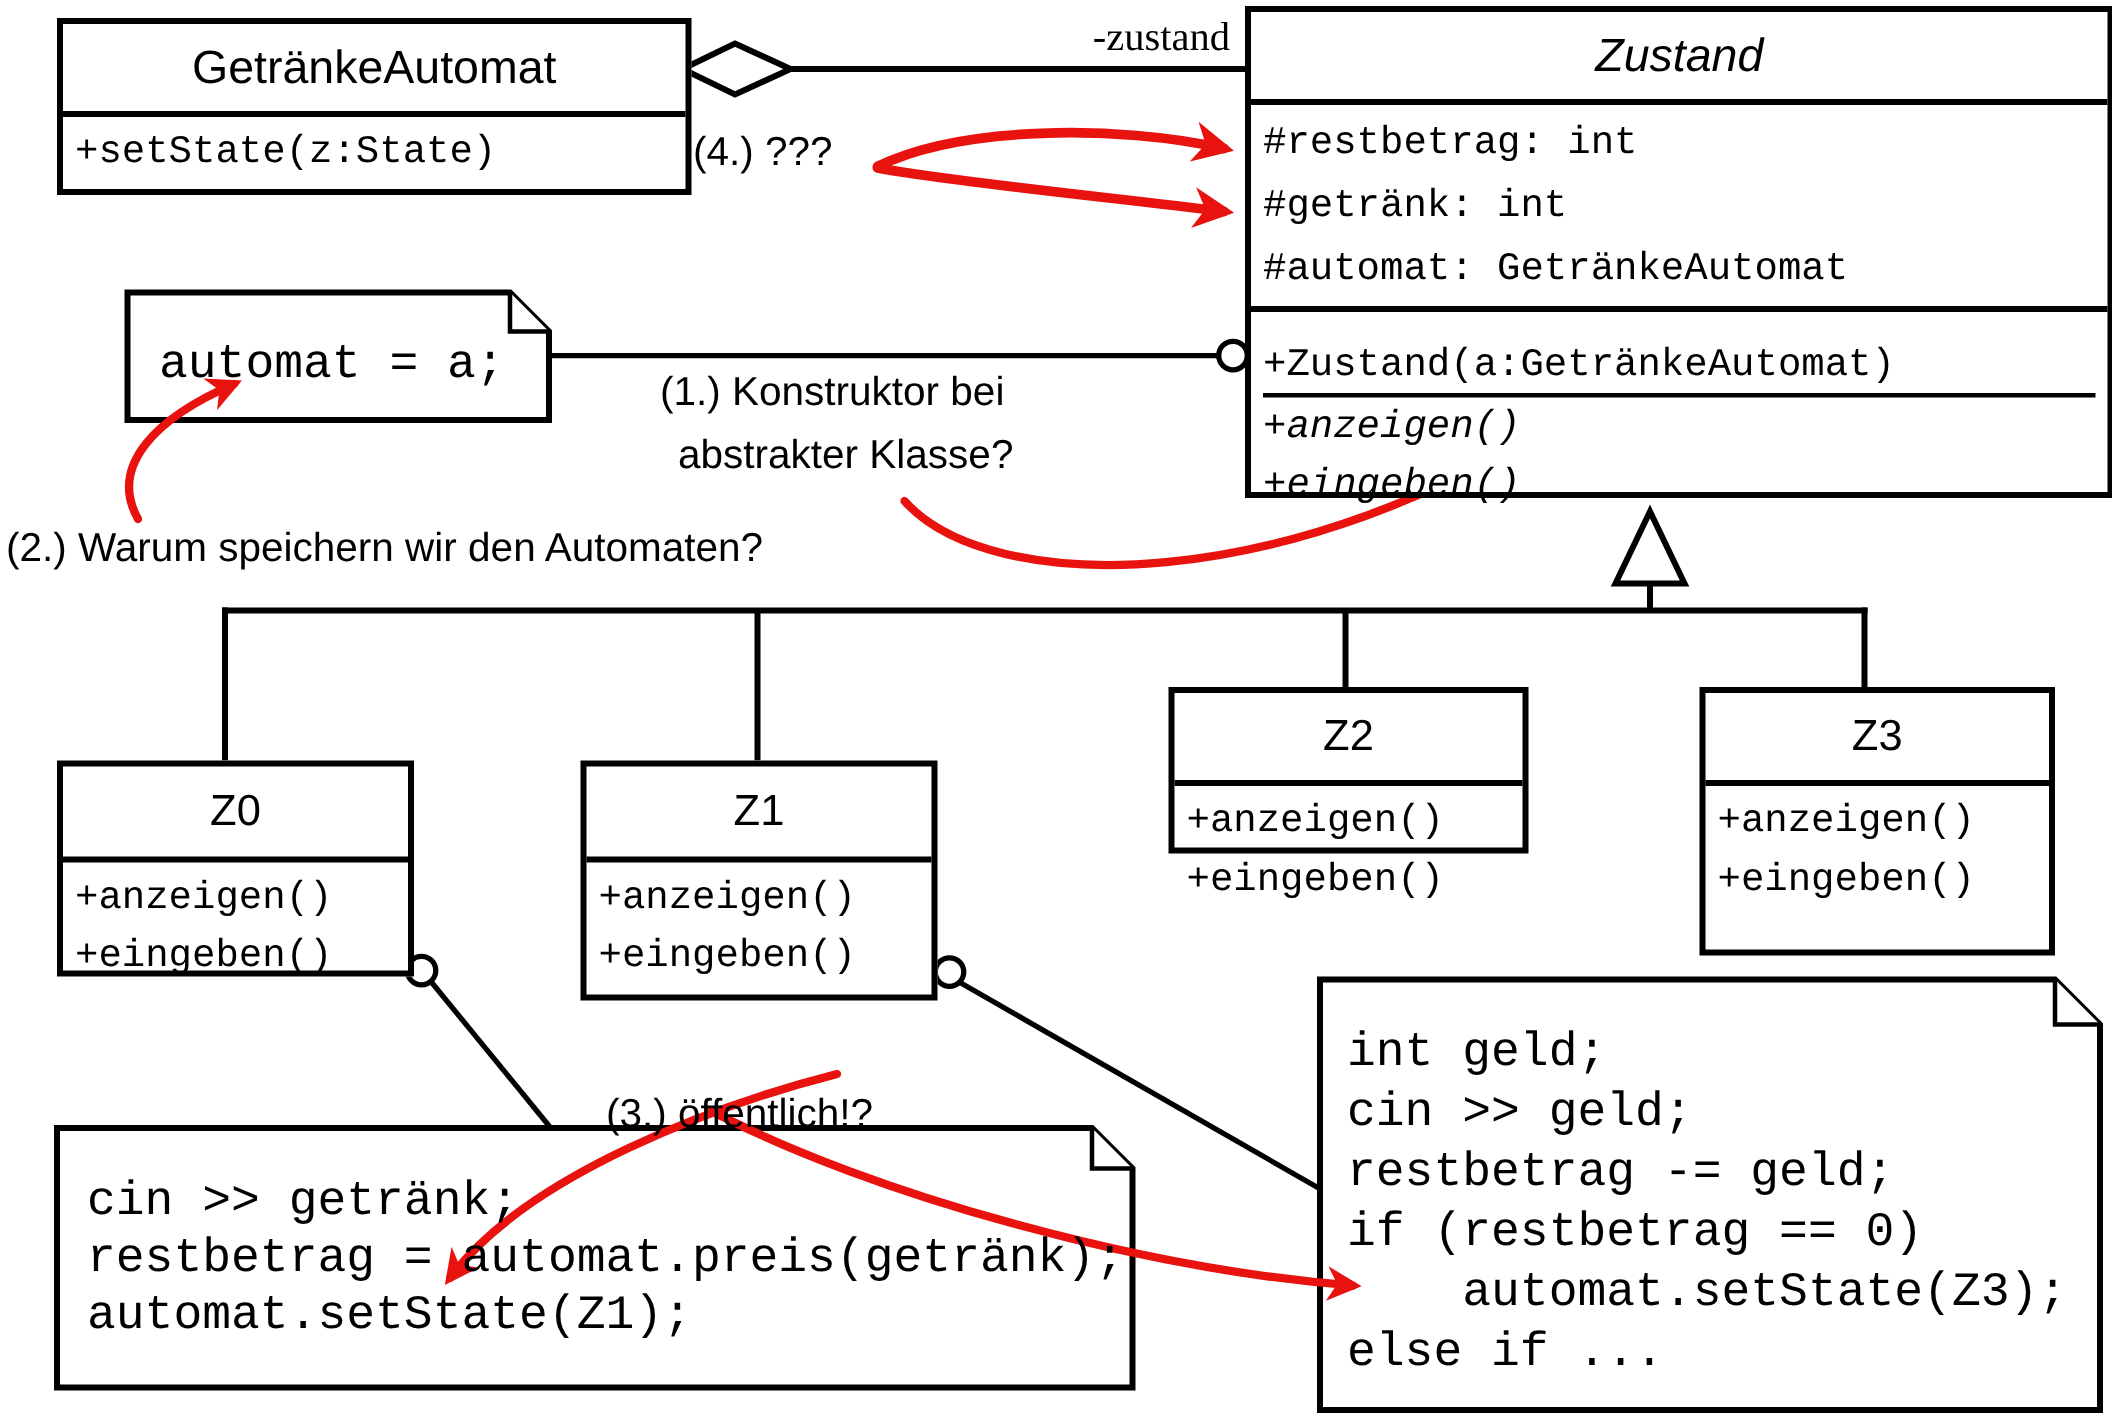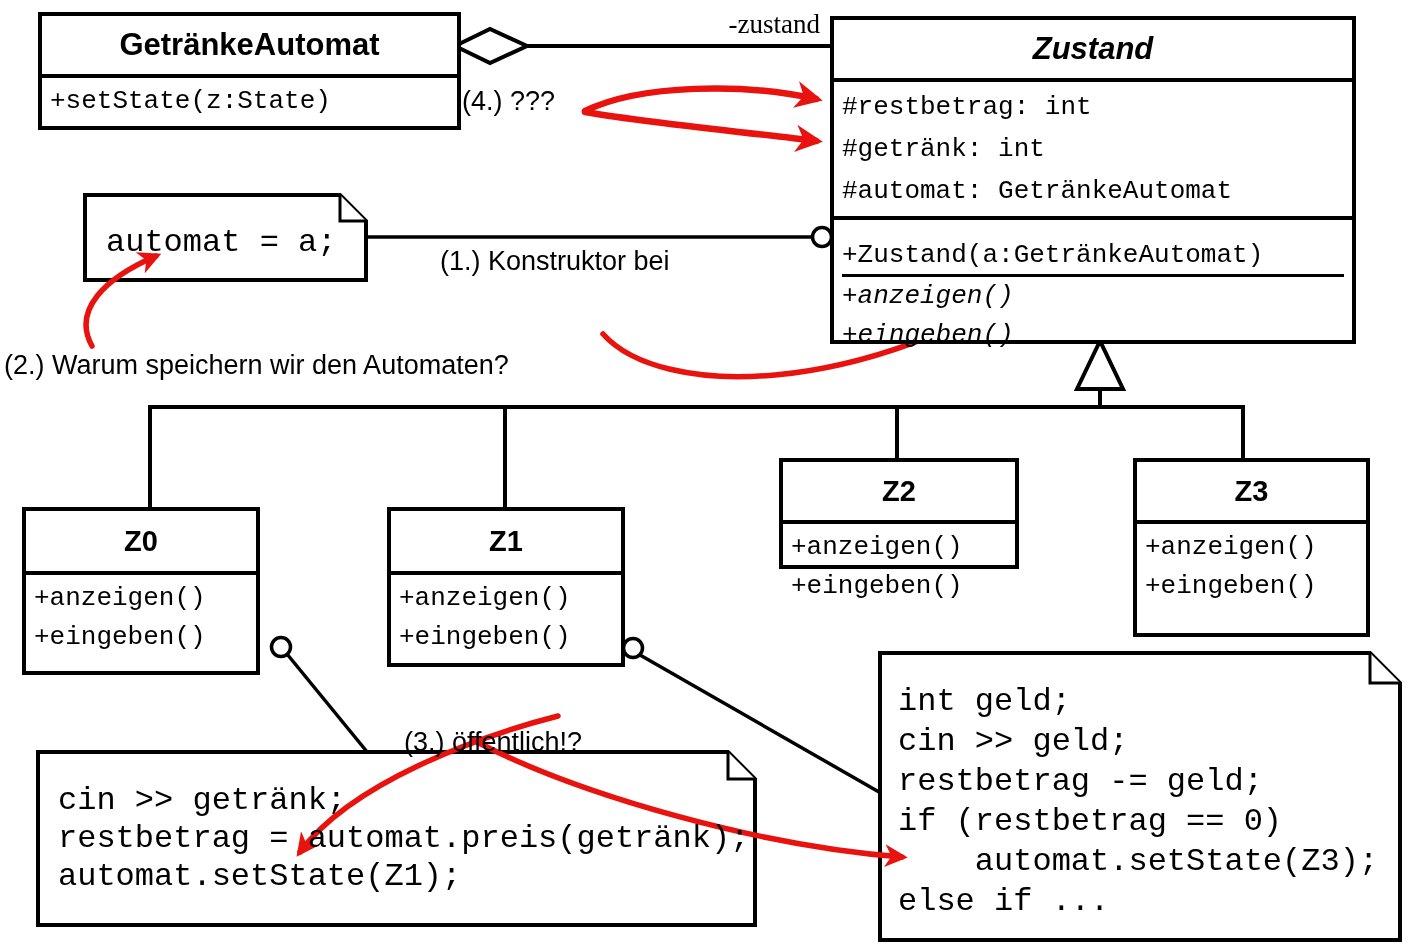--- a/index.html
+++ b/index.html
@@ -1,20 +1,20 @@
 <!DOCTYPE html>
 <html><head>
 <meta charset="utf-8">
 <style>
   html,body{margin:0;padding:0;background:#fff;}
   .canvas{position:relative;width:1408px;height:945px;background:#fff;overflow:hidden;
           font-family:"Liberation Sans",sans-serif;color:#000;}
   .layer{position:absolute;left:0;top:0;width:1408px;height:945px;}
   .uml-class{position:absolute;background:#fff;border:4px solid #000;box-sizing:border-box;}
-  .uml-title{display:flex;align-items:center;justify-content:center;font-weight:bold;
+  .uml-title{display:flex;align-items:center;justify-content:center;font-weight:normal;
              border-bottom:4px solid #000;box-sizing:border-box;}
   .uml-title.italic{font-style:italic;}
   .members{font-family:"Liberation Mono",monospace;font-size:26px;padding:4px 6px 0 8px;}
   .member{line-height:39px;white-space:pre;}
   .member.italic{font-style:italic;}
   .attrs{border-bottom:4px solid #000;box-sizing:border-box;}
   .ctor-row{line-height:38px;white-space:pre;border-bottom:3px solid #000;margin-right:2px;}
   .note-text{position:absolute;font-family:"Liberation Mono",monospace;font-size:32px;}
   .code-line{white-space:pre;}
   .annotation{position:absolute;font-size:27px;color:#000;white-space:nowrap;}
@@ -70,35 +70,35 @@
     <path d="M473,740 C580,796 760,846 902,857" fill="none" stroke="#e8120e" stroke-width="5.5" stroke-linecap="round" marker-end="url(#redhead)"></path>
   </svg>
 
   <div class="uml-class" style="left:38px;top:12px;width:423px;height:118px;">
     <div class="uml-title" style="height:62px;font-size:31px;">GetränkeAutomat</div>
     <div class="members">
       <div class="member">+setState(z:State)</div>
     </div>
   </div>
 
-  <div class="uml-class" style="left:830px;top:16px;width:526px;height:328px;">
+  <div class="uml-class" style="left:830px;top:4px;width:579px;height:328px;">
     <div class="uml-title italic" style="height:62px;font-size:31px;">Zustand</div>
     <div class="members attrs" style="padding-bottom:4px;">
       <div class="member" style="line-height:42px;">#restbetrag: int</div>
       <div class="member" style="line-height:42px;">#getränk: int</div>
       <div class="member" style="line-height:42px;">#automat: GetränkeAutomat</div>
     </div>
     <div class="members" style="padding-top:16px;">
       <div class="ctor-row">+Zustand(a:GetränkeAutomat)</div>
       <div class="member italic">+anzeigen()</div>
       <div class="member italic">+eingeben()</div>
     </div>
   </div>
 
-  <div class="uml-class" style="left:22px;top:507px;width:238px;height:168px;">
+  <div class="uml-class" style="left:38px;top:507px;width:238px;height:144px;">
     <div class="uml-title" style="height:64px;font-size:29px;">Z0</div>
     <div class="members">
       <div class="member">+anzeigen()</div>
       <div class="member">+eingeben()</div>
     </div>
   </div>
 
   <div class="uml-class" style="left:387px;top:507px;width:238px;height:160px;">
     <div class="uml-title" style="height:64px;font-size:29px;">Z1</div>
     <div class="members">
@@ -137,16 +137,17 @@
     <div class="code-line" style="line-height:40px;">restbetrag -= geld;</div>
     <div class="code-line" style="line-height:40px;">if (restbetrag == 0)</div>
     <div class="code-line" style="line-height:40px;">    automat.setState(Z3);</div>
     <div class="code-line" style="line-height:40px;">else if ...</div>
   </div>
 
   <div class="assoc-label" style="left:640px;top:9px;width:180px;">-zustand</div>
 
   <div class="annotation" style="left:462px;top:86px;">(4.) ???</div>
   <div class="annotation" style="left:440px;top:246px;">(1.) Konstruktor bei</div>
+  <div class="annotation" style="left:452px;top:288px;">abstrakter Klasse?</div>
   <div class="annotation" style="left:4px;top:350px;">(2.) Warum speichern wir den Automaten?</div>
   <div class="annotation" style="left:404px;top:727px;">(3.) öffentlich!?</div>
 
 </div>
 
 </body></html>

